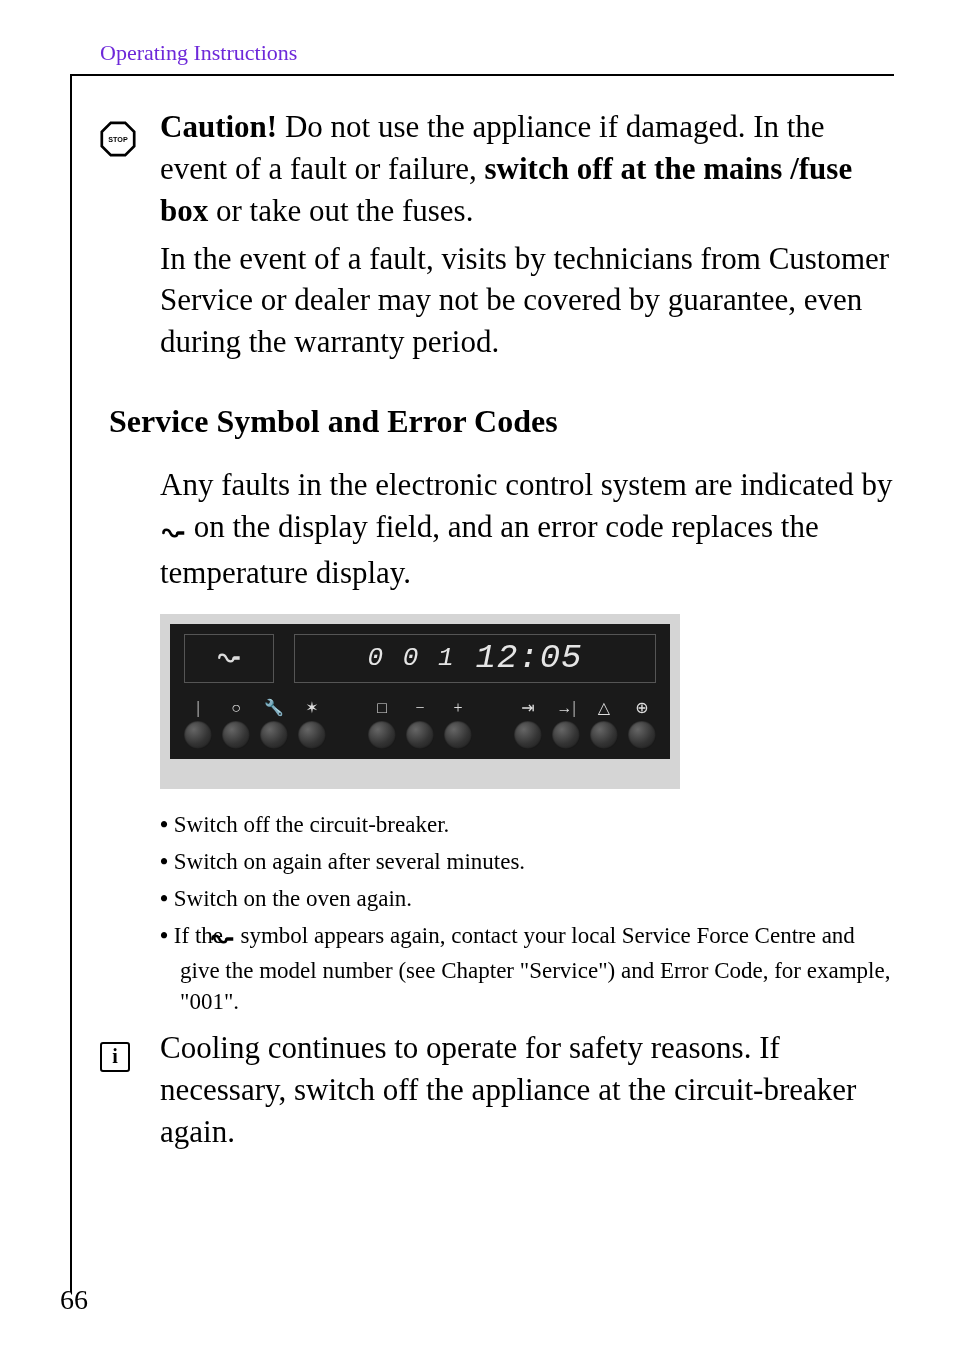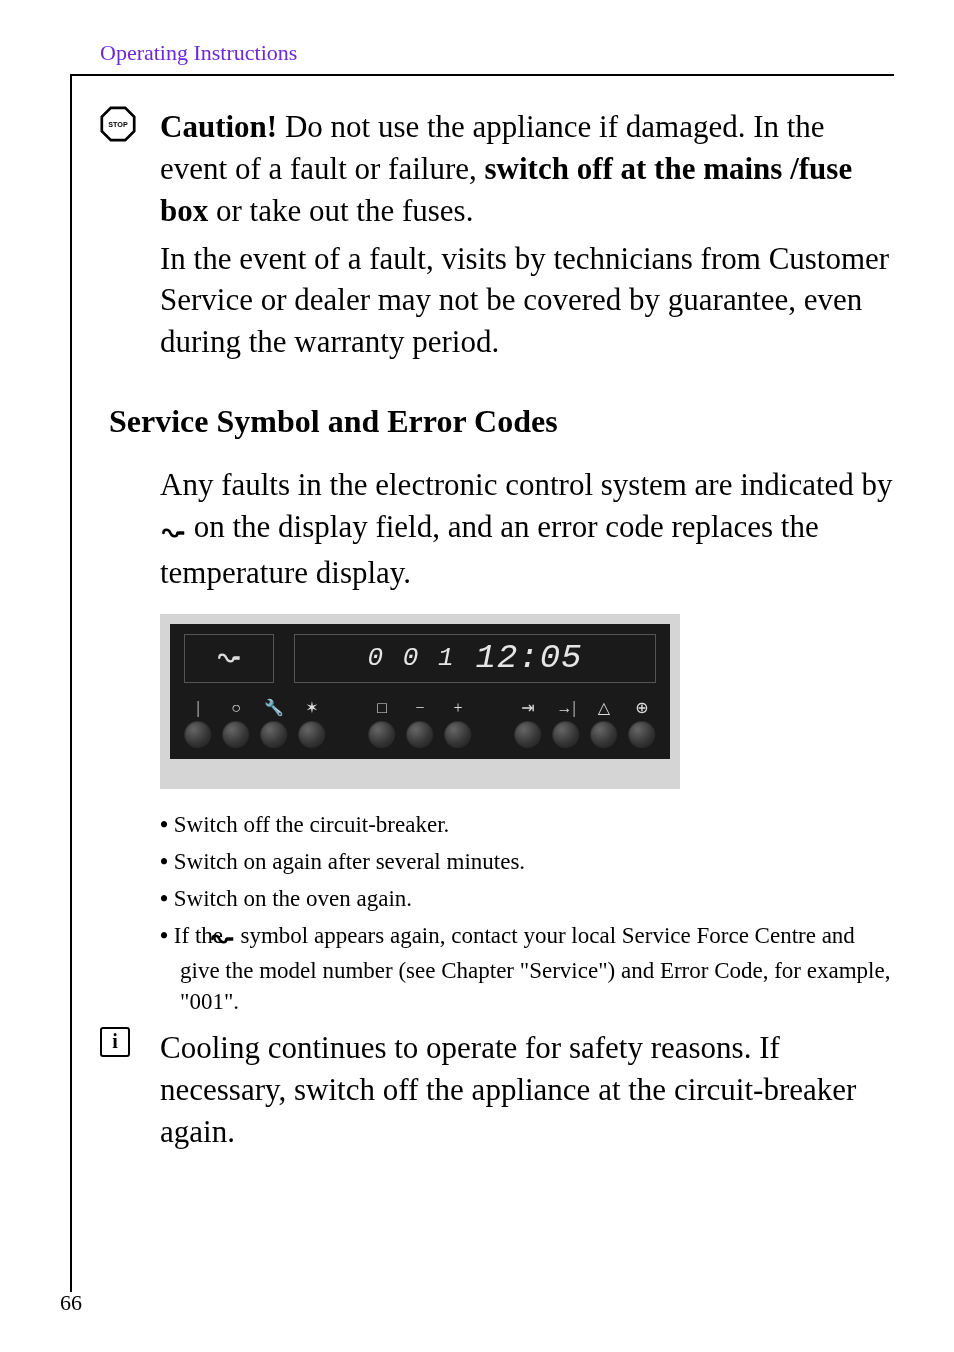--- a/index.html
+++ b/index.html
@@ -38,21 +38,21 @@
     margin-left: 40px;
   }
   .block {
     position: relative;
     padding-left: 60px;
     margin-bottom: 30px;
   }
   .margin-icon {
     position: absolute;
     left: 0;
-    top: 0;
+    top: 15px;
   }
   .stop-octagon {
     width: 36px; height: 36px;
     position: relative;
   }
   .stop-octagon svg { width: 36px; height: 36px; }
   .info-box {
     width: 30px; height: 30px;
     border: 2px solid #000;
     border-radius: 3px;
@@ -166,21 +166,21 @@
     padding-left: 20px;
   }
   ul.steps li::before {
     content: "• ";
     font-weight: bold;
   }
   .page-num {
     position: absolute;
     left: 60px;
     bottom: 36px;
-    font-size: 22px;
+    font-size: 28px;
   }
   .seg {
     font-family: 'Courier New', monospace;
   }
 </style>
 </head>
 <body>
 
 <div class="page">
 

